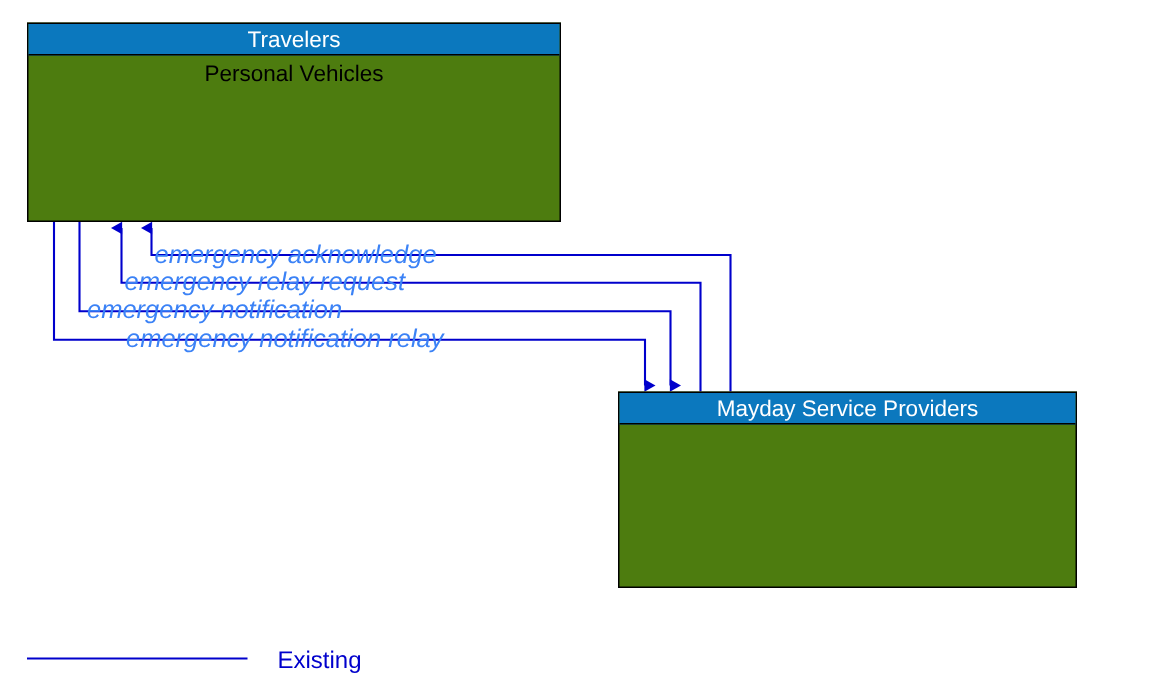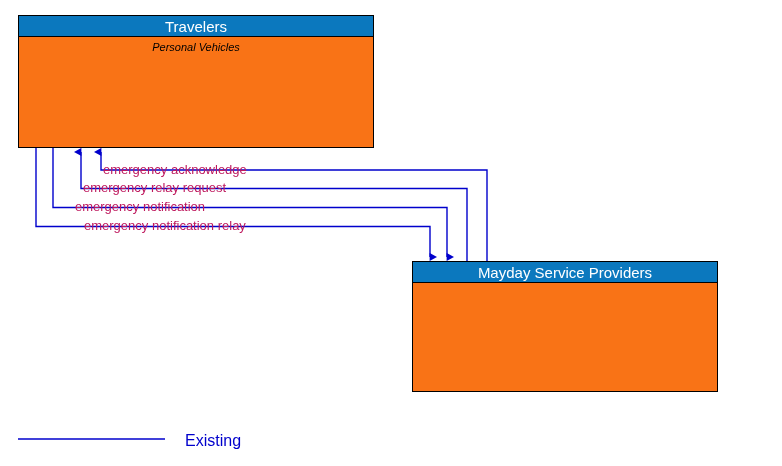--- a/index.html
+++ b/index.html
@@ -18,64 +18,64 @@
     position: absolute;
     left: 0; top: 0;
     width: 782px;
     height: 466px;
   }
   
   .entity {
     position: absolute;
     box-sizing: border-box;
     border: 1px solid #000000;
-    background: #f97316;
+    background: #4d7c0f;
   }
   .entity-header {
     box-sizing: border-box;
     width: 100%;
     height: 21px;
     background: #0B78BE;
     color: #ffffff;
     font-size: 15px;
     line-height: 21px;
     text-align: center;
     white-space: nowrap;
     overflow: hidden;
     border-bottom: 1px solid #000000;
   }
   .entity-name {
     box-sizing: border-box;
     width: 100%;
     text-align: center;
-    font-size: 11px;
+    font-size: 15px;
     color: #000000;
     padding-top: 4px;
     white-space: nowrap;
-    font-style: italic;
   }
   #entity-travelers {
     left: 18px;
     top: 15px;
     width: 356px;
     height: 133px;
   }
   #entity-mayday {
     left: 412px;
     top: 261px;
     width: 306px;
     height: 131px;
   }
   
   .flow-label {
     position: absolute;
-    font-size: 13px;
-    color: #be185d;
+    font-size: 17px;
+    color: #3b82f6;
     white-space: nowrap;
     line-height: 12px;
+    font-style: italic;
   }
   
   #legend {
     position: absolute;
     left: 18px;
     top: 430px;
     width: 260px;
     height: 22px;
   }
   #legend-label {
@@ -120,19 +120,19 @@
 </div>
 
 <div class="entity" id="entity-mayday">
   <div class="entity-header">Mayday Service Providers</div>
 </div>
 
 <span class="flow-label" style="left:103px; top:164px;">emergency acknowledge</span>
 
 <span class="flow-label" style="left:83px; top:182px;">emergency relay request</span>
 
-<span class="flow-label" style="left:75px; top:201px;">emergency notification</span>
+<span class="flow-label" style="left:58px; top:201px;">emergency notification</span>
 
 <span class="flow-label" style="left:40px; top:220px;margin-left:44px;">emergency notification relay</span>
 
 <div id="legend">
   <span id="legend-label">Existing</span>
 </div>
 
 </body></html>

